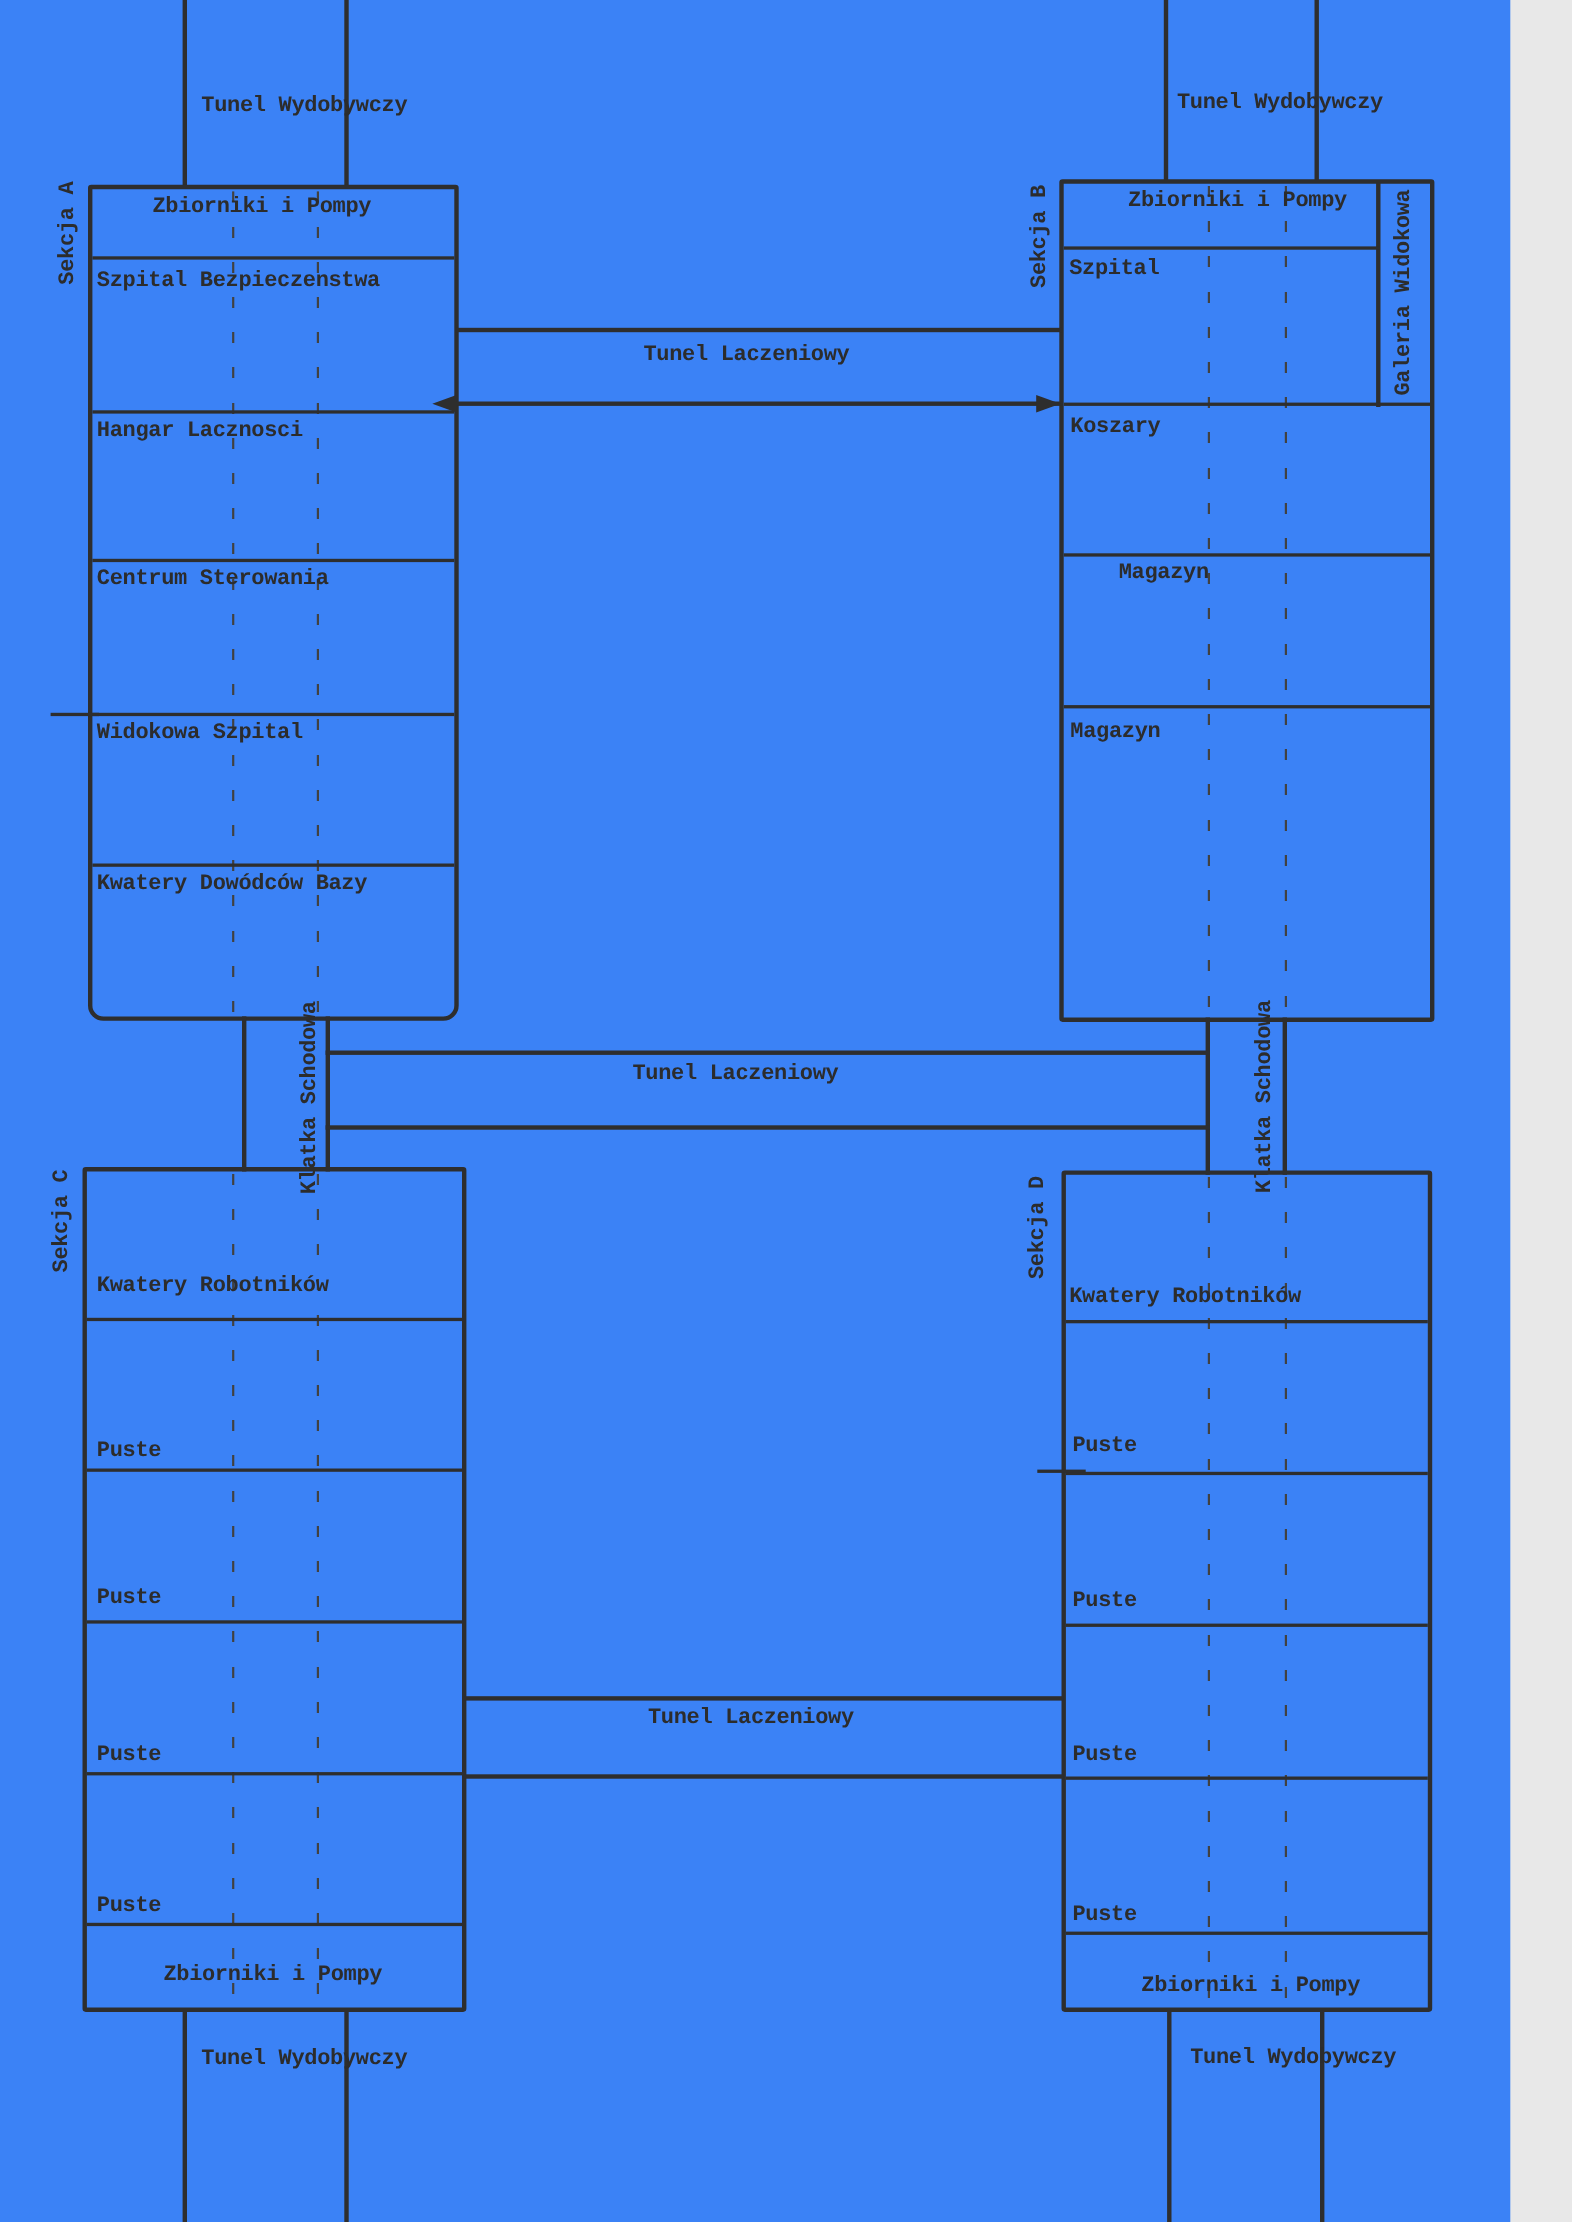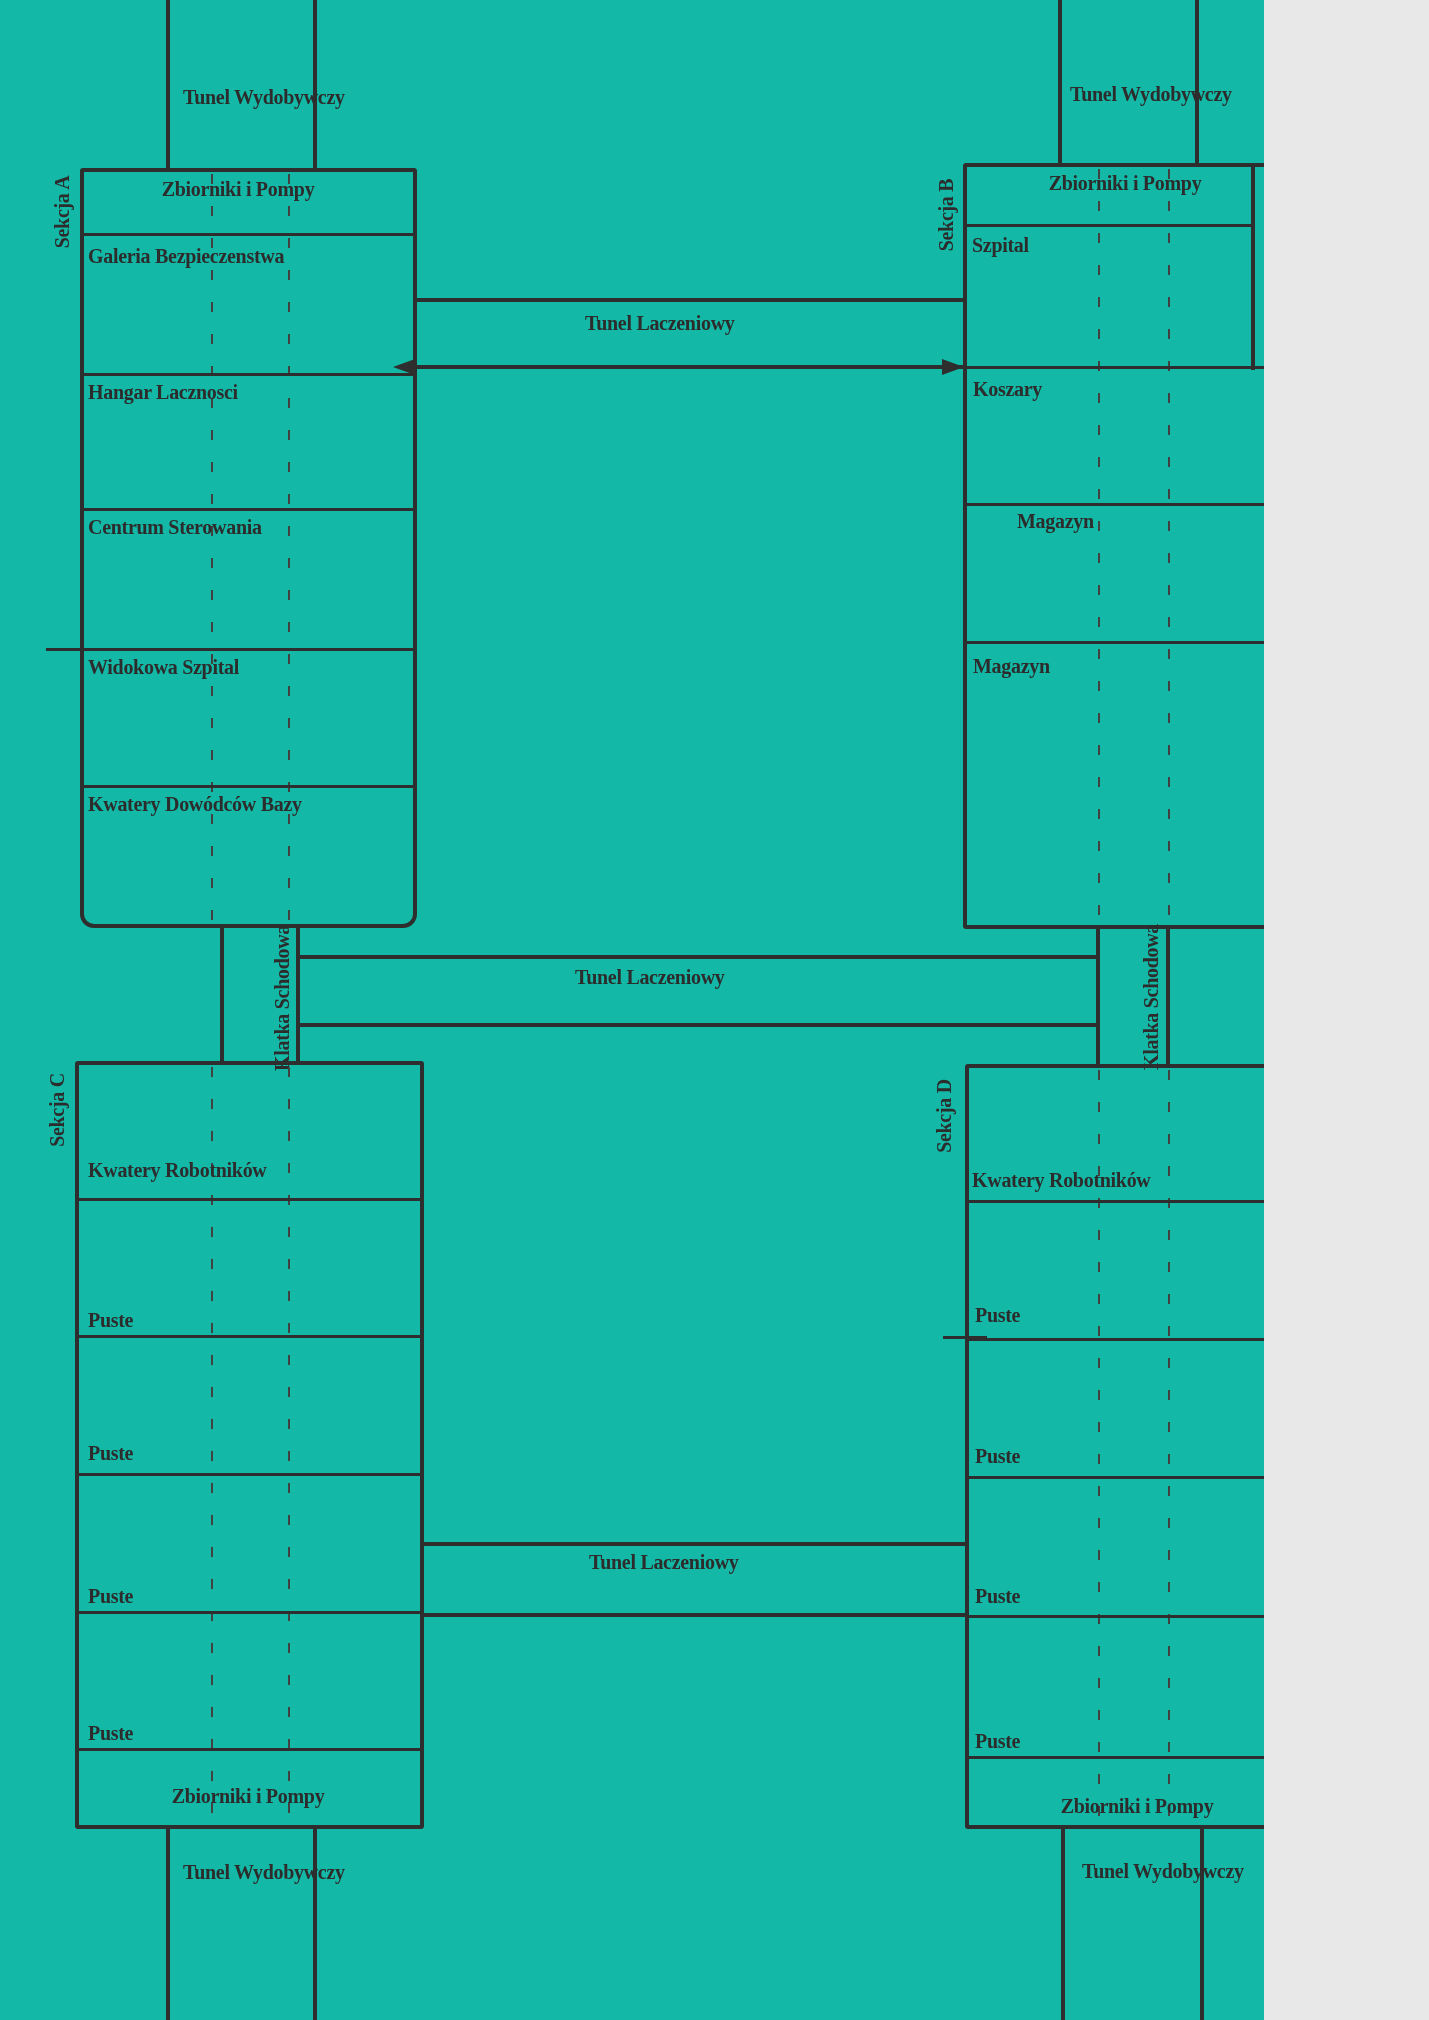--- a/index.html
+++ b/index.html
@@ -1,19 +1,19 @@
 <!DOCTYPE html>
 <html><head>
 <meta charset="utf-8">
 <style>
   html,body { margin:0; padding:0; background:#e8e8e8; }
   #canvas {
-    position:relative; width:1264px; height:2020px;
-    background:#14b8a6; overflow:hidden;
-    font-family:Liberation Serif, serif;
+    position:relative; width:1373px; height:2020px;
+    background:#3b82f6; overflow:hidden;
+    font-family:Liberation Mono, monospace;
   }
   .hline { position:absolute; background:#2e2e2e; height:4px; }
   .hline.thin { height:3px; }
   .vline { position:absolute; background:#2e2e2e; width:4px; }
   .vdash {
     position:absolute; width:2px;
     background:repeating-linear-gradient(180deg,#414141 0 10px,transparent 10px 32px);
   }
   .box { position:absolute; border:4px solid #2e2e2e; box-sizing:border-box; background:transparent; }
   .lbl {
@@ -57,21 +57,21 @@
   <div class="vdash" style="left:288px; top:174px; height:748px;"></div>
 
   <div class="hline thin" style="left:84px; top:233px; width:329px;"></div>
   <div class="hline thin" style="left:84px; top:373px; width:329px;"></div>
   <div class="hline thin" style="left:84px; top:508px; width:329px;"></div>
   <div class="hline thin" style="left:84px; top:648px; width:329px;"></div>
   <div class="hline thin" style="left:84px; top:785px; width:329px;"></div>
   <div class="hline thin" style="left:46px; top:648px; width:44px;"></div>
 
   <div class="lbl ctr" style="left:238px; top:178px;">Zbiorniki i Pompy</div>
-  <div class="lbl" style="left:88px; top:245px;">Galeria Bezpieczenstwa</div>
+  <div class="lbl" style="left:88px; top:245px;">Szpital Bezpieczenstwa</div>
   <div class="lbl" style="left:88px; top:381px;">Hangar Lacznosci</div>
   <div class="lbl" style="left:88px; top:516px;text-align:center;">Centrum Sterowania</div>
   <div class="lbl" style="left:88px; top:656px;">Widokowa Szpital</div>
   <div class="lbl" style="left:88px; top:793px;">Kwatery Dowódców Bazy</div>
 
   <div class="box" style="left:963px; top:163px; width:341px; height:766px; border-radius:3px;"></div>
   <div class="lbl rot" style="left:946px; top:215px;">Sekcja B</div>
 
   <div class="vdash" style="left:1098px; top:169px; height:754px;"></div>
   <div class="vdash" style="left:1168px; top:169px; height:754px;"></div>

